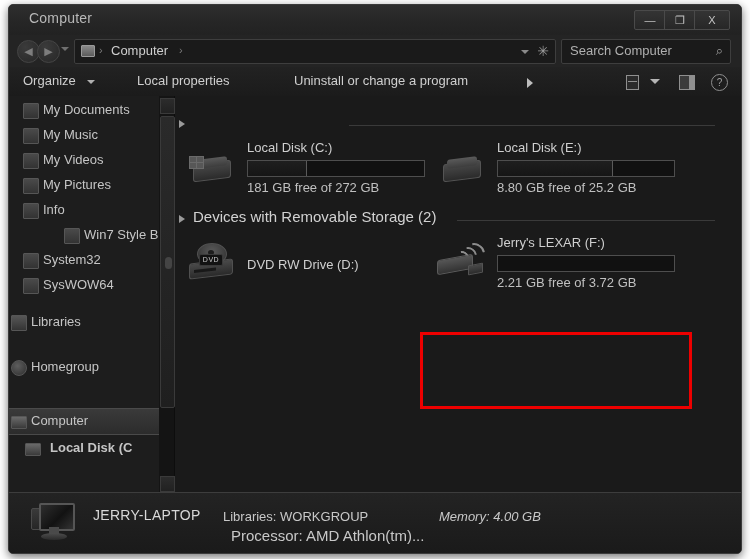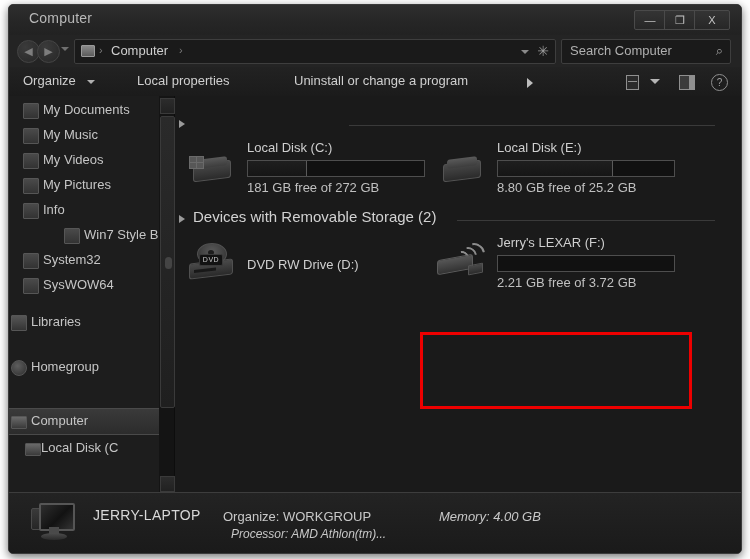--- a/index.html
+++ b/index.html
@@ -464,21 +464,21 @@
   #status-workgroup {
     position: absolute; left: 214px; top: 16px;
     font-size: 13px; color: #c8c8c8;
   }
   #status-memory {
     position: absolute; left: 430px; top: 16px;
     font-size: 13px; color: #c8c8c8; font-style: italic;
   }
   #status-processor {
     position: absolute; left: 222px; top: 34px;
-    font-size: 12px; color: #c8c8c8; font-style: italic;
+    font-size: 15px; color: #c8c8c8;
   }
 </style>
 </head>
 <body>
 
 <div id="window">
 
   <div id="titlebar">
     <div id="title-text">Computer</div>
     <div class="wbtn" id="btn-min">—</div>
@@ -560,21 +560,21 @@
         <div class="nav-item" style="top: 259px;">
           <div class="nav-icon folder-icon" style="left: 2px; border-radius: 50%; background: radial-gradient(circle at 40% 35%, rgb(94, 94, 94), rgb(46, 46, 46));"></div>
           <div class="nav-label" style="left: 22px;">Homegroup</div>
         </div>
         <div class="nav-item selected" style="top: 312px;">
           <div class="nav-icon folder-icon" style="left: 2px; background: linear-gradient(rgb(106, 106, 106), rgb(58, 58, 58)); height: 11px; top: 7px;"></div>
           <div class="nav-label" style="left: 22px;">Computer</div>
         </div>
         <div class="nav-item" style="top: 340px;">
           <div class="nav-icon folder-icon" style="left: 16px; background: linear-gradient(rgb(106, 106, 106), rgb(58, 58, 58)); height: 11px; top: 7px;"></div>
-          <div class="nav-label" style="left: 32px;">Local Disk (C</div>
+          <div class="nav-label" style="left: 41px; font-weight: bold;">Local Disk (C</div>
         </div>
       </div>
 
     <div id="sb-scroll">
       <div class="sb-arrow" id="sb-arrow-up"></div>
       <div id="sb-thumb">
         <div id="sb-grip"></div>
       </div>
       <div class="sb-arrow" id="sb-arrow-down"></div>
     </div>
@@ -646,18 +646,18 @@
   </div>
 
   <div id="statusbar">
     <div id="status-monitor">
       <div id="mon-side"></div>
       <div id="mon-screen"></div>
       <div id="mon-stand"></div>
       <div id="mon-base"></div>
     </div>
     <div id="status-pcname">JERRY-LAPTOP</div>
-    <div id="status-workgroup">Organize: WORKGROUP</div>
+    <div id="status-workgroup">Libraries: WORKGROUP</div>
     <div id="status-memory">Memory: 4.00 GB</div>
     <div id="status-processor">Processor: AMD Athlon(tm)...</div>
   </div>
 
 </div>
 
 </body></html>

